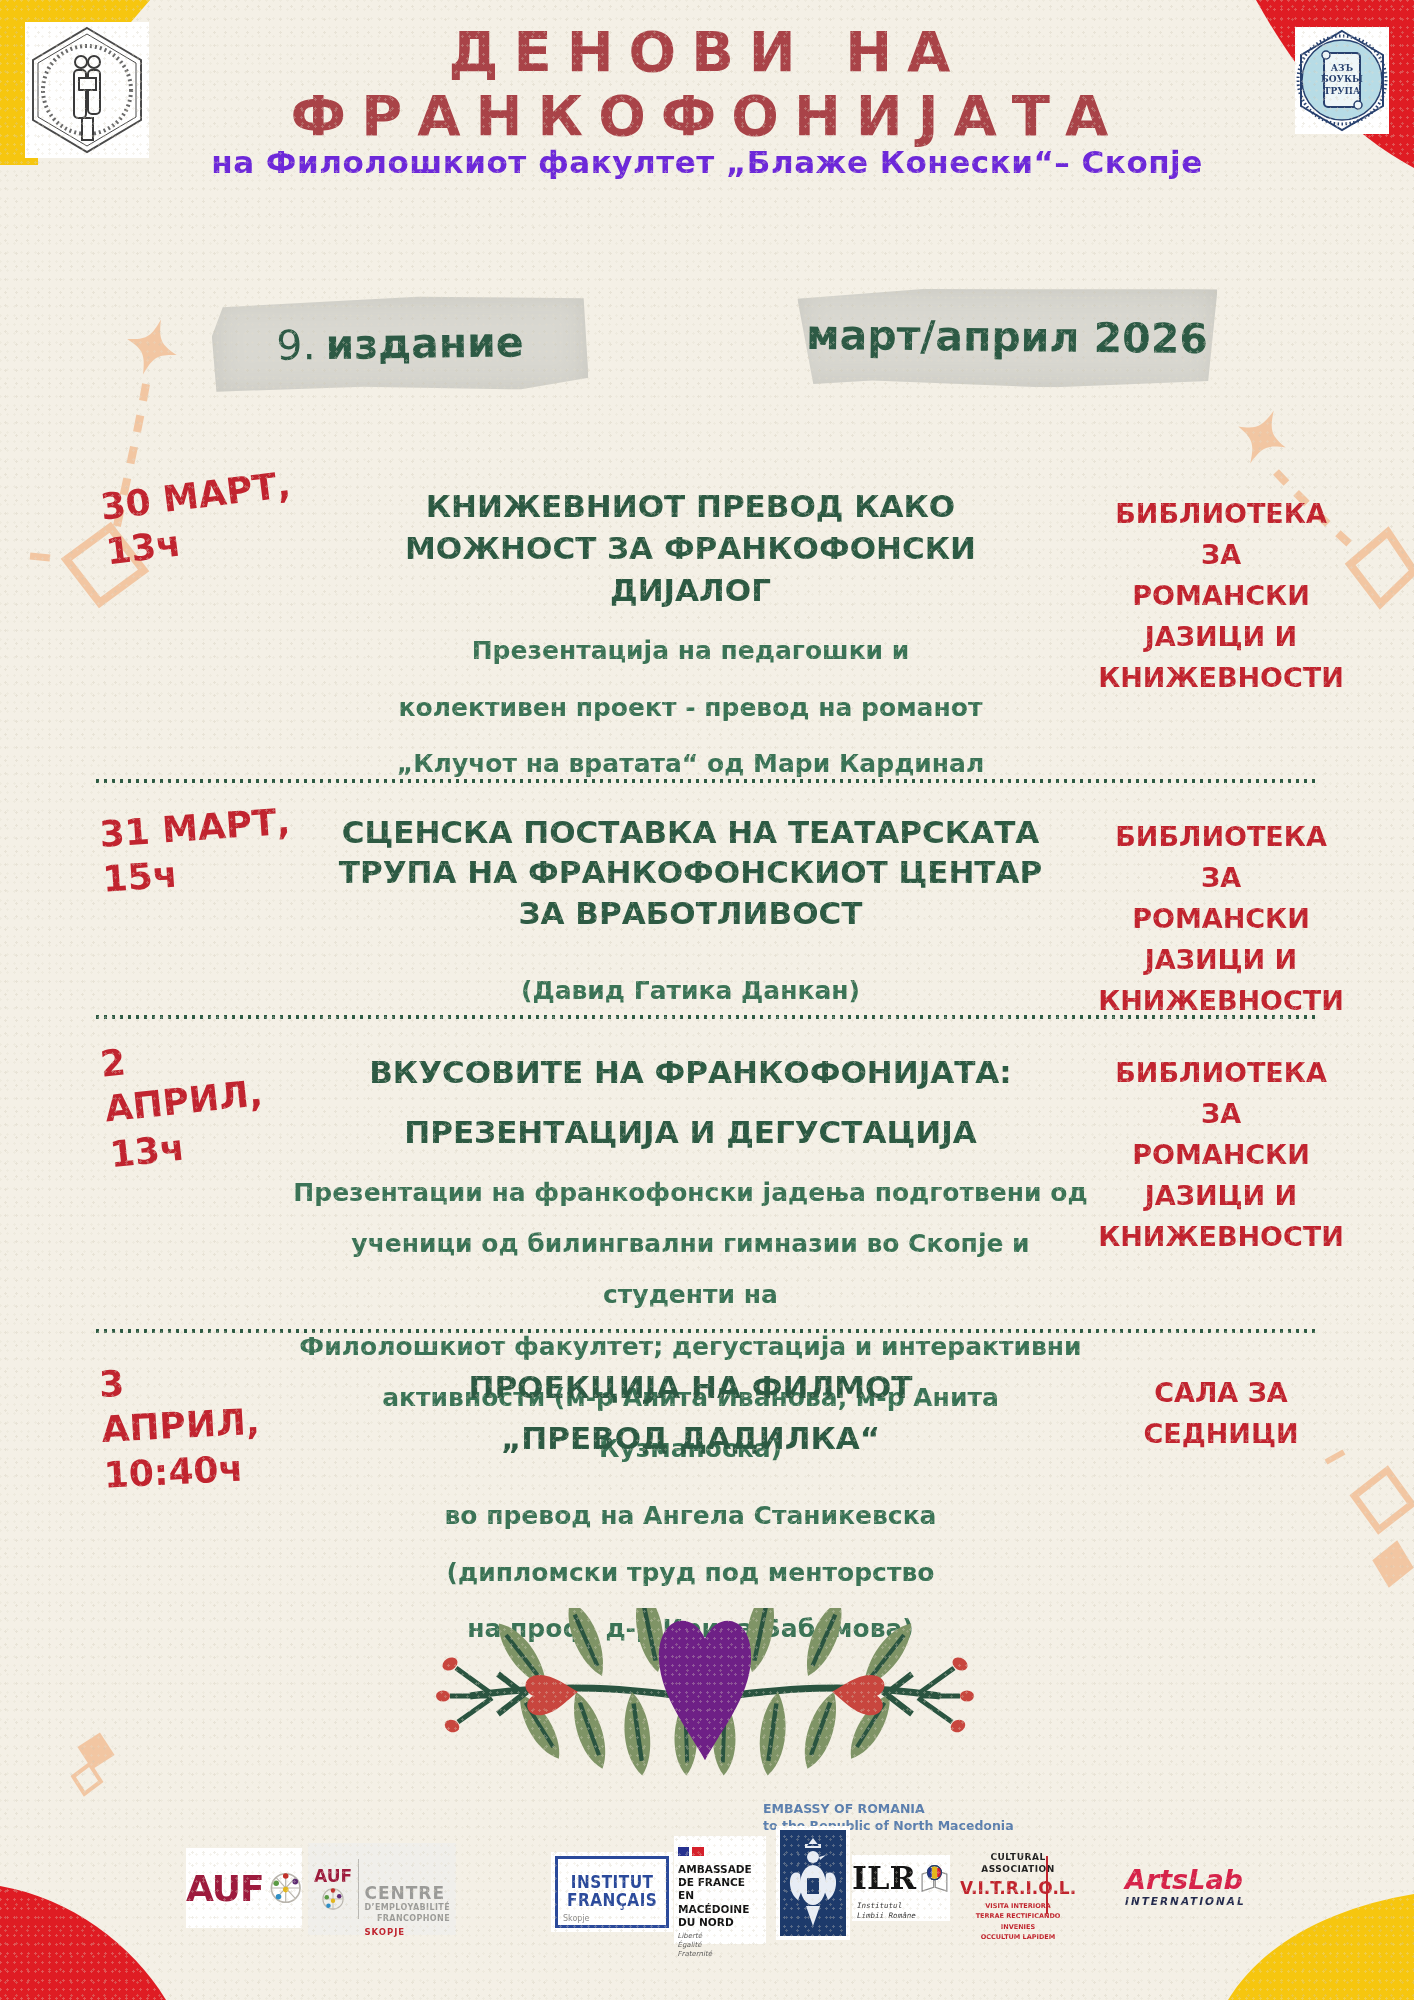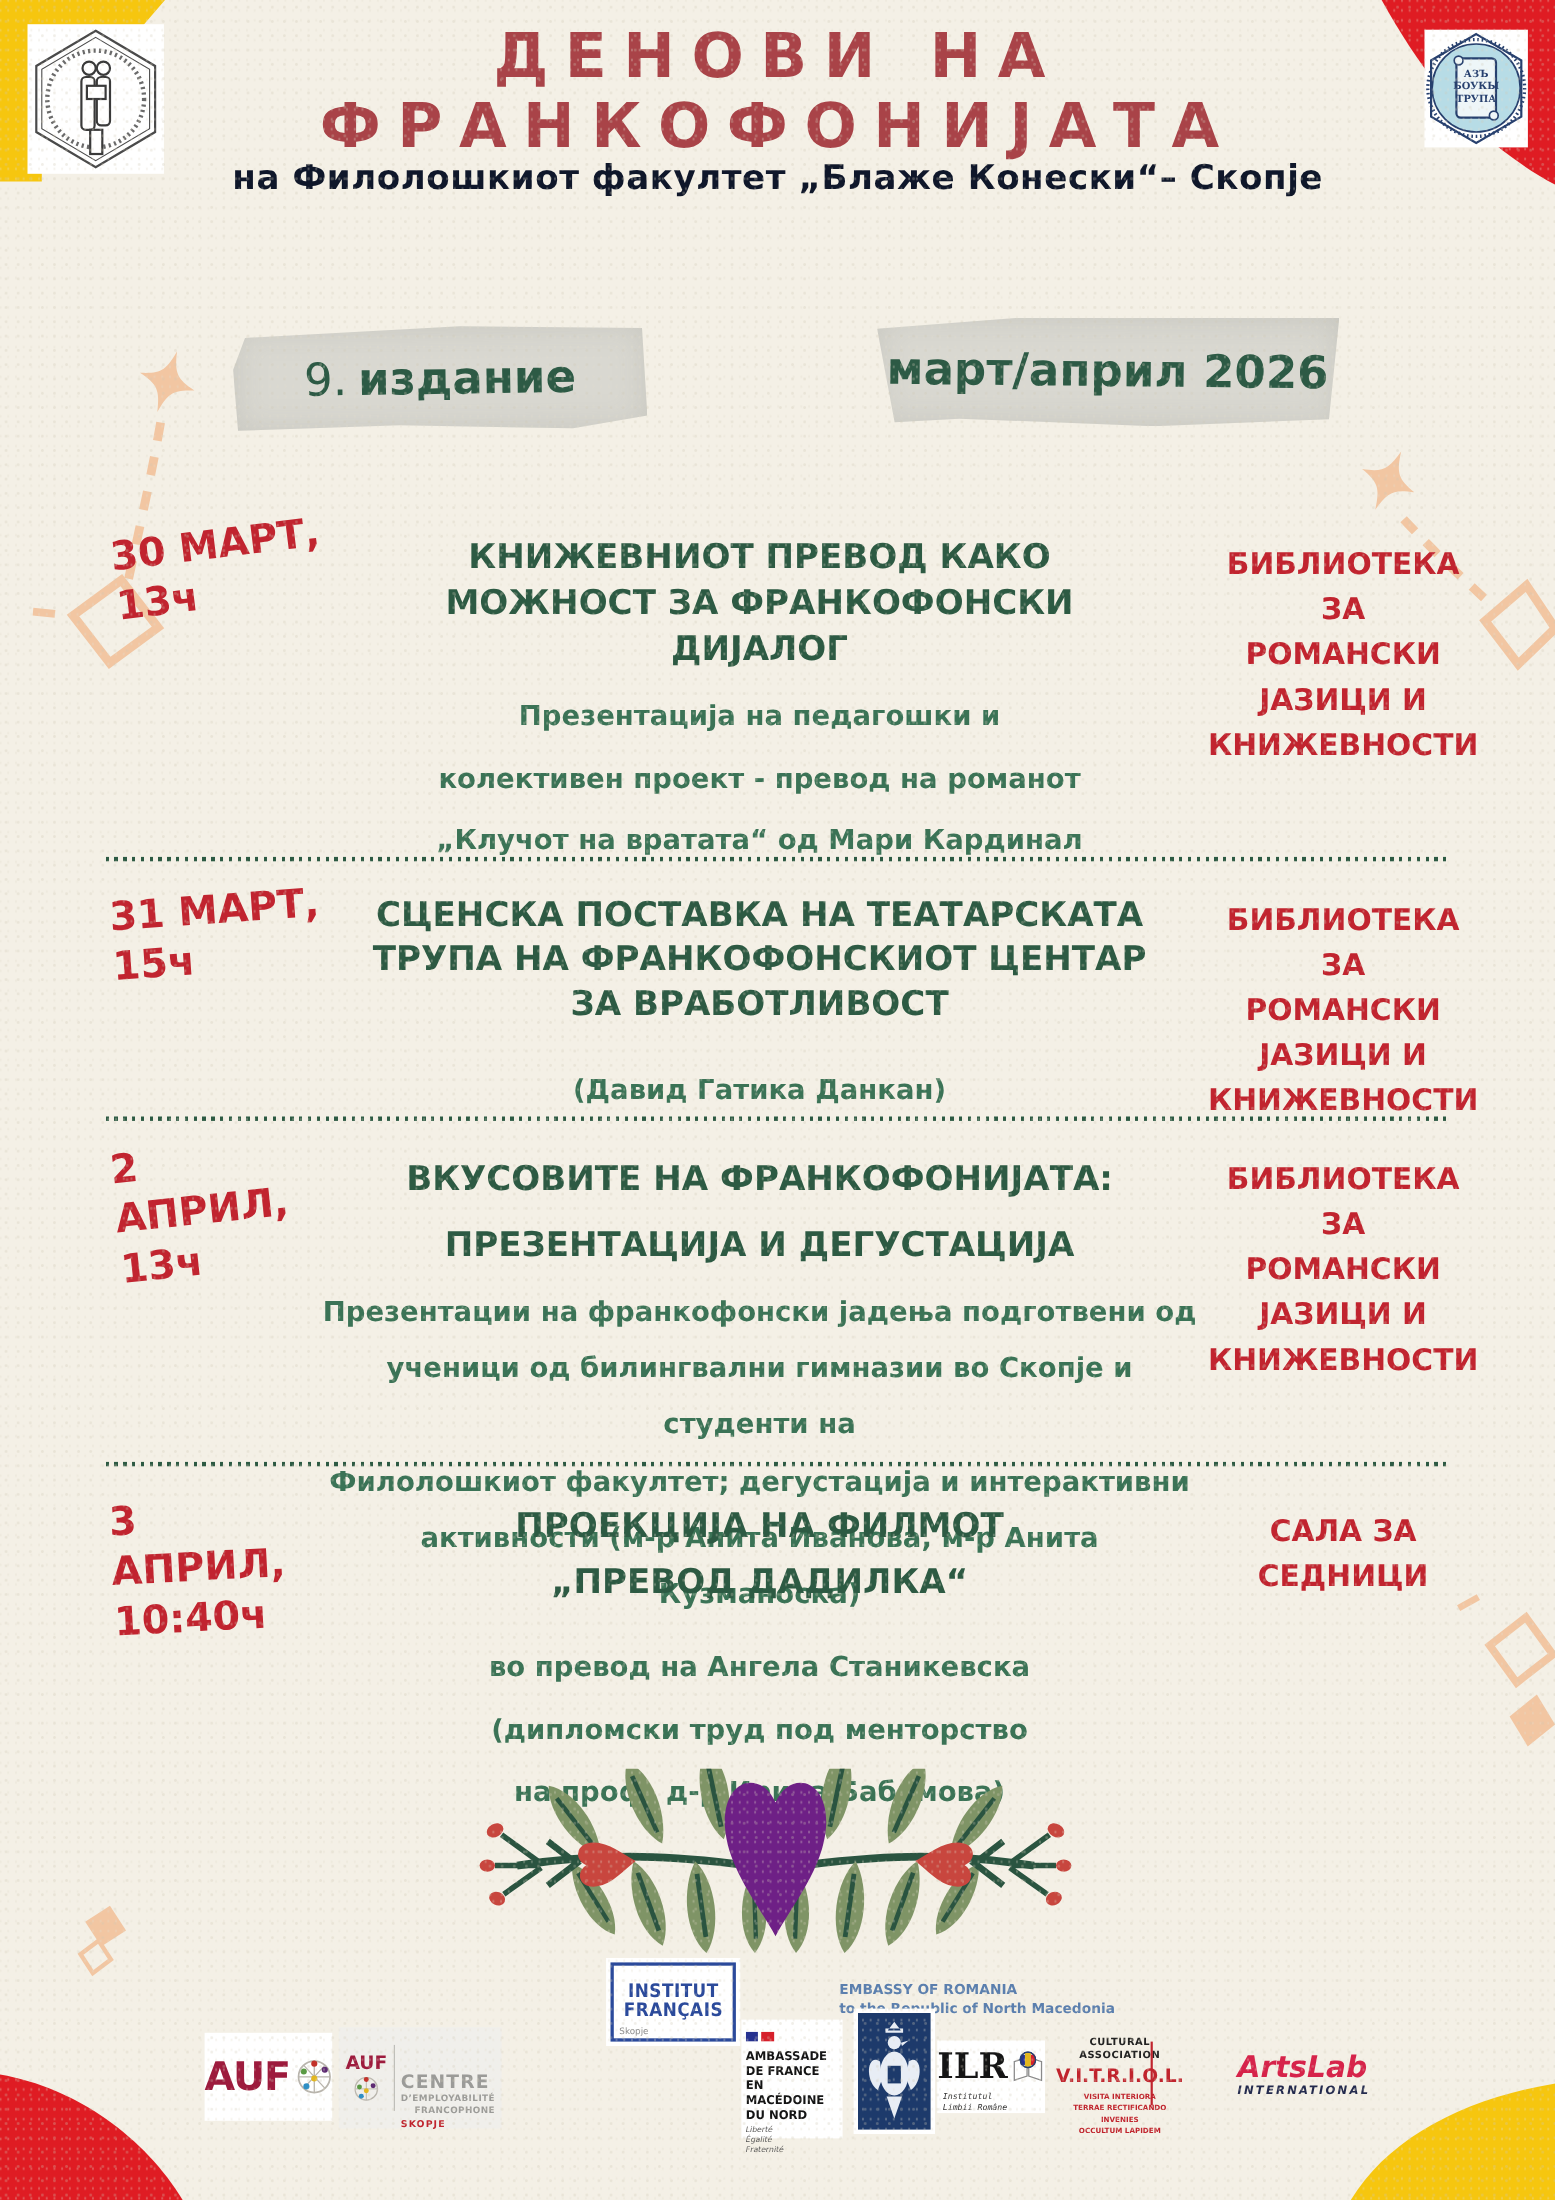--- a/index.html
+++ b/index.html
@@ -8,21 +8,21 @@
   #poster::after{content:"";position:absolute;inset:0;z-index:50;pointer-events:none;
     background-image:radial-gradient(#cfc8b4 1px,transparent 1.3px),radial-gradient(#e3ddcd 1px,transparent 1.2px);
     background-size:11px 13px,7px 9px;background-position:0 0,4px 5px;opacity:.30;}
   .abs{position:absolute;}
   .pre{white-space:pre-line;}
 
   
   .title{top:20px;left:0;width:100%;text-align:center;font-size:56px;font-weight:800;
     letter-spacing:15px;line-height:1.14;color:#a94348;z-index:3;}
   .subtitle{top:144px;left:0;width:100%;text-align:center;font-size:31px;font-weight:700;
-    color:#0f172a;letter-spacing:.5px;z-index:3;}
+    color:#6d28d9;letter-spacing:.5px;z-index:3;}
 
   
   .badge{background:#d9d8d1;display:flex;align-items:center;justify-content:center;
     color:#2d5a45;font-weight:700;font-size:41px;z-index:2;
     box-shadow:inset 0 0 30px rgba(140,140,130,.25);}
   #badge1{left:212px;top:295px;width:376px;height:97px;transform:rotate(-.8deg);
     clip-path:polygon(3% 10%,55% 2%,99% 6%,100% 88%,82% 99%,40% 94%,1% 97%,0 40%);}
   #badge1 .num{font-weight:400;margin-right:10px;}
   #badge2{left:797px;top:287px;width:420px;height:100px;transform:rotate(.6deg);
     clip-path:polygon(0 14%,30% 3%,100% 0,98% 92%,60% 100%,18% 95%,4% 99%);}
@@ -57,21 +57,21 @@
   .auf-word{font-size:36px;font-weight:800;color:#9d1b3d;letter-spacing:-1px;}
   #cef-box{left:308px;top:1843px;width:148px;height:92px;background:#f0efeb;display:flex;
     align-items:center;padding:0 6px;box-sizing:border-box;gap:6px;}
   .cef-left{display:flex;flex-direction:column;align-items:center;}
   .cef-auf{font-size:17px;font-weight:800;color:#9d1b3d;}
   .cef-div{width:1px;height:60px;background:#b9b8b4;}
   .cef-right{text-align:left;margin-top:42px;}
   .cef-big{font-size:17px;font-weight:700;color:#9b9b98;letter-spacing:1px;}
   .cef-small{font-size:8px;font-weight:700;color:#9b9b98;line-height:1.35;letter-spacing:.4px;text-align:right;}
   .cef-city{font-size:8.5px;font-weight:800;color:#c0242d;letter-spacing:1px;margin-top:3px;}
-  #if-box{left:551px;top:1780px;width:122px;height:80px;}
+  #if-box{left:551px;top:1852px;width:122px;height:80px;}
   .if-inner{position:absolute;inset:4px;border:3px solid #2b4a9b;display:flex;align-items:center;
     justify-content:center;}
   .if-name{font-size:17px;font-weight:800;color:#2b4a9b;line-height:1.05;text-align:center;
     transform:scaleX(.9);letter-spacing:.5px;}
   .if-city{position:absolute;left:12px;bottom:9px;font-size:8px;color:#8a8a8a;}
   #amb-box{left:674px;top:1836px;width:92px;height:108px;padding:5px 4px;box-sizing:border-box;}
   .amb-name{font-size:11px;font-weight:800;color:#141414;line-height:1.2;transform:scaleX(.96);
     transform-origin:left;margin-top:3px;}
   .amb-motto{font-size:7px;font-style:italic;color:#555;line-height:1.3;margin-top:3px;}
   #ro-crest-wrap{left:776px;top:1826px;width:74px;height:114px;padding:4px;box-sizing:border-box;}

